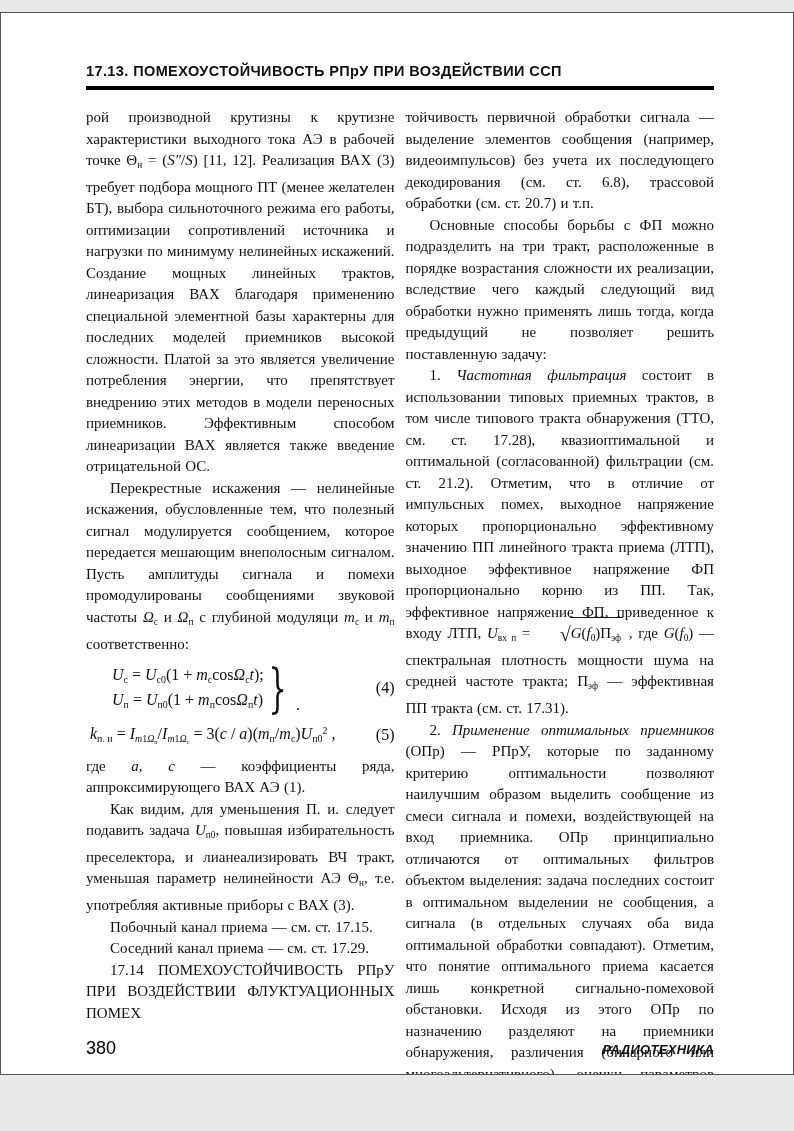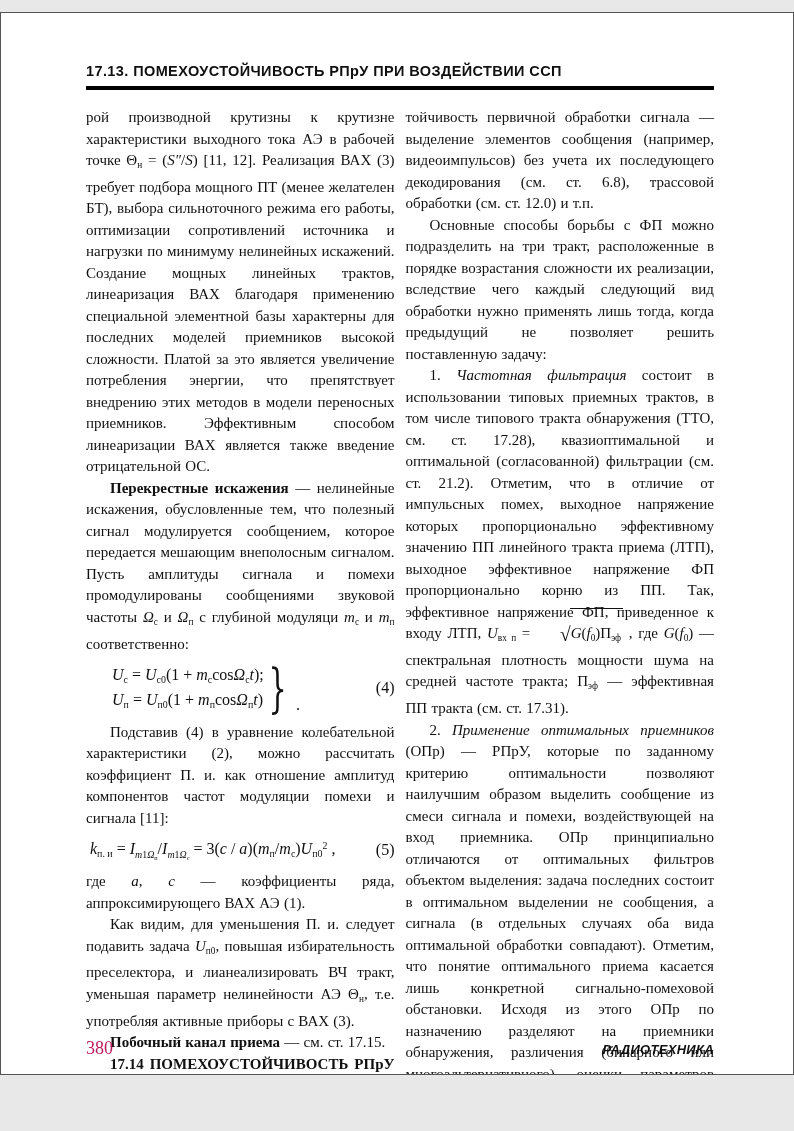--- a/index.html
+++ b/index.html
@@ -26,27 +26,27 @@
   .columns { display:flex; gap:11px; }
   .column { flex:1 1 0; min-width:0; }
   p.para {
     margin:0;
     font-size:15px;
     line-height:21.5px;
     text-align:justify;
     word-spacing:0.5px;
   }
   p.para.indent { text-indent:1.6em; }
-  .seg-b { font-weight:700; }
+  .seg-b { font-weight:400; }
   .seg-i { font-style:italic; }
   .seg-sub { font-size:0.62em; vertical-align:-0.35em; letter-spacing:0; }
   .seg-sup { font-size:0.62em; vertical-align:0.55em; }
   .seg-sqrt { white-space:nowrap; display:inline-block; }
   .sqrt-sign { font-size:1.3em; vertical-align:-0.15em; letter-spacing:-1px; }
-  .sqrt-body { border-top:1.4px solid #101010; padding:16px 2px 0 1px; }
+  .sqrt-body { border-top:1.4px solid #101010; padding:7px 2px 0 1px; }
   .formula {
     display:flex; align-items:center;
     margin:8px 0;
     font-size:16px;
   }
   .formula.sys { padding-left:26px; }
   .formula.single { padding-left:4px; }
   .f-lines { display:flex; flex-direction:column; gap:0; }
   .f-line { line-height:1.5; white-space:nowrap; font-style:normal; }
   .f-brace {
@@ -58,21 +58,21 @@
     margin-left:-3px;
   }
   .f-trailer { align-self:flex-end; padding-left:2px; }
   .f-num { margin-left:auto; font-style:normal; }
   .footer {
     position:absolute;
     left:85px; right:79px; top:1025px;
     display:flex; justify-content:space-between; align-items:baseline;
     font-family:"Liberation Sans","DejaVu Sans",sans-serif;
   }
-  .page-number { font-size:18px; color:#be185d;font-family:Liberation Serif, serif; }
+  .page-number { font-size:18px; color:#000000; }
   .journal-name { font-size:13px; font-weight:700; font-style:italic; letter-spacing:0.3px; }
 </style>
 </head>
 <body>
 
 <div class="page">
   <div class="content">
     <div class="running-head">17.13. ПОМЕХОУСТОЙЧИВОСТЬ РПрУ ПРИ ВОЗДЕЙСТВИИ ССП</div>
     <div class="head-rule"></div>
     <div class="columns">
@@ -81,32 +81,32 @@
           <p class="para indent"><span class="seg-b">Перекрестные искажения</span><span> — нелинейные искажения, обусловленные тем, что полезный сигнал модулируется сообщением, которое передается мешающим внеполосным сигналом. Пусть амплитуды сигнала и помехи промодулированы сообщениями звуковой частоты </span><span class="seg-i">Ω</span><span class="seg-sub">с</span><span> и </span><span class="seg-i">Ω</span><span class="seg-sub">п</span><span> с глубиной модуляци </span><span class="seg-i">m</span><span class="seg-sub">с</span><span> и </span><span class="seg-i">m</span><span class="seg-sub">п</span><span> соответственно:</span></p>
           <div class="formula sys">
             <div class="f-lines">
               <div class="f-line"><span class="seg-i">U</span><span class="seg-sub">с</span><span> = </span><span class="seg-i">U</span><span class="seg-sub">с0</span><span>(1 + </span><span class="seg-i">m</span><span class="seg-sub">с</span><span>cos</span><span class="seg-i">Ω</span><span class="seg-sub">с</span><span class="seg-i">t</span><span>);</span></div>
               <div class="f-line"><span class="seg-i">U</span><span class="seg-sub">п</span><span> = </span><span class="seg-i">U</span><span class="seg-sub">п0</span><span>(1 + </span><span class="seg-i">m</span><span class="seg-sub">п</span><span>cos</span><span class="seg-i">Ω</span><span class="seg-sub">п</span><span class="seg-i">t</span><span>)</span></div>
             </div>
             <span class="f-brace">}</span>
             <span class="f-trailer">.</span>
             <span class="f-num">(4)</span>
           </div>
-          <p class="para indent"><span>Подставив (4) в уравнение колебательной характеристики (2), можно рассчитать коэффициент П. и. как отношение амплитуд компонентов частот модуляции помехи и сигнала [11]:</span></p>
           <div class="formula single">
             <div class="f-line"><span class="seg-i">k</span><span class="seg-sub">п. и</span><span> = </span><span class="seg-i">I</span><span class="seg-sub"><span class="seg-i">m</span><span>1</span><span class="seg-i">Ω</span><span class="seg-sub">п</span></span><span>/</span><span class="seg-i">I</span><span class="seg-sub"><span class="seg-i">m</span><span>1</span><span class="seg-i">Ω</span><span class="seg-sub">с</span></span><span> = 3(</span><span class="seg-i">c</span><span> / </span><span class="seg-i">a</span><span>)(</span><span class="seg-i">m</span><span class="seg-sub">п</span><span>/</span><span class="seg-i">m</span><span class="seg-sub">с</span><span>)</span><span class="seg-i">U</span><span class="seg-sub">п0</span><span class="seg-sup">2</span><span> ,</span></div>
             <span class="f-num">(5)</span>
           </div>
           <p class="para"><span>где </span><span class="seg-i">a</span><span>, </span><span class="seg-i">c</span><span> — коэффициенты ряда, аппроксимирующего ВАХ АЭ (1).</span></p>
           <p class="para indent"><span>Как видим, для уменьшения П. и. следует подавить задача </span><span class="seg-i">U</span><span class="seg-sub">п0</span><span>, повышая избирательность преселектора, и лианеализировать ВЧ тракт, уменьшая параметр нелинейности АЭ Θ</span><span class="seg-sub">н</span><span>, т.е. употребляя активные приборы с ВАХ (3).</span></p>
           <p class="para indent"><span class="seg-b">Побочный канал приема</span><span> — см. ст. 17.15.</span></p>
+          <p class="para indent"><span class="seg-b">Соседний канал приема</span><span> — см. ст. 17.29.</span></p>
           <p class="para indent"><span class="seg-b">17.14    ПОМЕХОУСТОЙЧИВОСТЬ РПрУ ПРИ ВОЗДЕЙСТВИИ ФЛУКТУАЦИОННЫХ ПОМЕХ</span></p>
         </div>
       <div class="column">
-          <p class="para"><span>тойчивость первичной обработки сигнала — выделение элементов сообщения (например, видеоимпульсов) без учета их последующего декодирования (см. ст. 6.8), трассовой обработки (см. ст. 12.0) и т.п.</span></p>
+          <p class="para"><span>тойчивость первичной обработки сигнала — выделение элементов сообщения (например, видеоимпульсов) без учета их последующего декодирования (см. ст. 6.8), трассовой обработки (см. ст. 20.7) и т.п.</span></p>
           <p class="para indent"><span>Основные способы борьбы с ФП можно подразделить на три тракт, расположенные в порядке возрастания сложности их реализации, вследствие чего каждый следующий вид обработки нужно применять лишь тогда, когда предыдущий не позволяет решить поставленную задачу:</span></p>
           <p class="para indent"><span>1. </span><span class="seg-i">Частотная фильтрация</span><span> состоит в использовании типовых приемных трактов, в том числе типового тракта обнаружения (ТТО, см. ст. 17.28), квазиоптимальной и оптимальной (согласованной) фильтрации (см. ст. 21.2). Отметим, что в отличие от импульсных помех, выходное напряжение которых пропорционально эффективному значению ПП линейного тракта приема (ЛТП), выходное эффективное напряжение ФП пропорционально корню из ПП. Так, эффективное напряжение ФП, приведенное к входу ЛТП, </span><span class="seg-i">U</span><span class="seg-sub">вх п</span><span> = </span><span class="seg-sqrt"><span class="sqrt-sign">√</span><span class="sqrt-body"><span class="seg-i">G</span><span>(</span><span class="seg-i">f</span><span class="seg-sub">0</span><span>)П</span><span class="seg-sub">эф</span></span></span><span> , где </span><span class="seg-i">G</span><span>(</span><span class="seg-i">f</span><span class="seg-sub">0</span><span>) — спектральная плотность мощности шума на средней частоте тракта; П</span><span class="seg-sub">эф</span><span> — эффективная ПП тракта (см. ст. 17.31).</span></p>
           <p class="para indent"><span>2. </span><span class="seg-i">Применение оптимальных приемников</span><span> (ОПр) — РПрУ, которые по заданному критерию оптимальности позволяют наилучшим образом выделить сообщение из смеси сигнала и помехи, воздействующей на вход приемника. ОПр принципиально отличаются от оптимальных фильтров объектом выделения: задача последних состоит в оптимальном выделении не сообщения, а сигнала (в отдельных случаях оба вида оптимальной обработки совпадают). Отметим, что понятие оптимального приема касается лишь конкретной сигнально-помеховой обстановки. Исходя из этого ОПр по назначению разделяют на приемники обнаружения, различения (бинарного или многоальтернативного), оценки параметров сигнала, оценки непрерывного сообщения, разрешения сигналов (см. ст. 21.1).</span></p>
           <p class="para indent"><span>По критерию оптимизации различают следующие ОПр, перечисленные по степени уменьшения общности подхода: байесовские приемники; приемники, которые работают по максимуму правдоподобия или по минимуму среднеквадратической ошибки; взаимокорреляционные приемники; автокорреляционные приемники. По уровню априорной неопреде-</span></p>
         </div>
     </div>
   </div>
   <div class="footer">
     <span class="page-number">380</span>
     <span class="journal-name">РАДИОТЕХНИКА</span>

